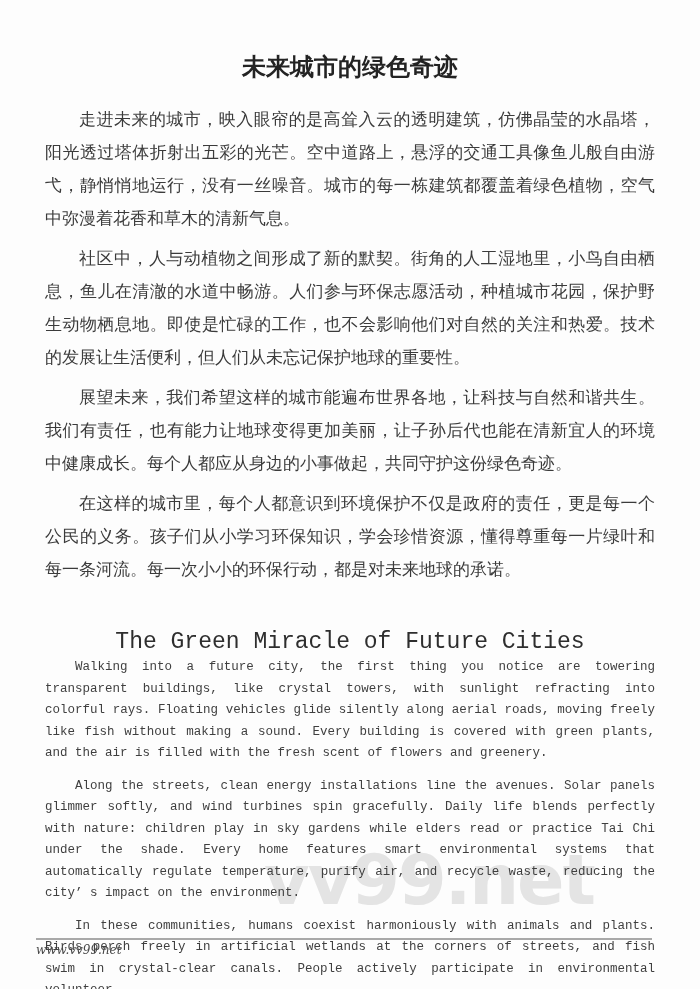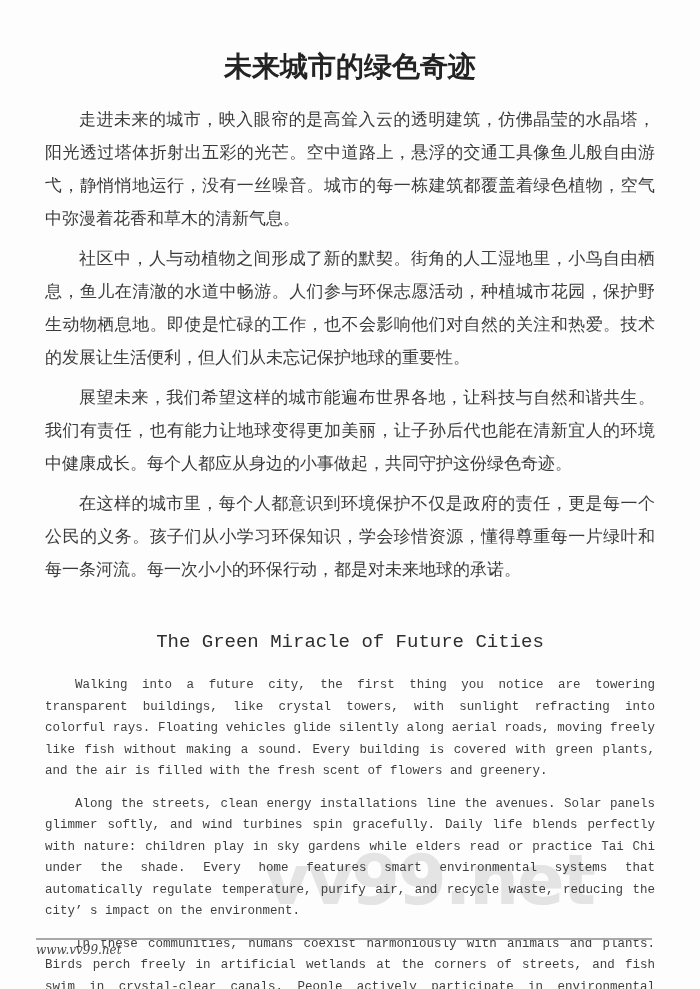--- a/index.html
+++ b/index.html
@@ -24,39 +24,39 @@
     user-select: none;
   }
   .page {
     position: relative;
     z-index: 1;
     padding: 52px 45px 0 45px;
   }
   .cn-title {
     margin: 0 0 21px 0;
     font-family: "Liberation Serif", serif;
-    font-size: 28px;
+    font-size: 24px;
     font-weight: 700;
     line-height: 30px;
     text-align: center;
     color: #232323;
   }
   .cn-section p {
     margin: 0 0 7px 0;
     font-family: "Liberation Serif", serif;
     font-size: 17px;
     line-height: 33px;
     text-align: justify;
     text-indent: 2em;
     color: #3b3b3b;
   }
   .en-title {
-    margin: 41px 0 18px 0;
+    margin: 41px 0 0 0;
     font-family: "Liberation Mono", monospace;
-    font-size: 19px;
+    font-size: 23px;
     font-weight: 400;
     line-height: 30px;
     text-align: center;
     color: #2e2e2e;
     white-space: nowrap;
   }
   .en-section p {
     margin: 0 0 11px 0;
     font-family: "Liberation Mono", monospace;
     font-size: 12.5px;

